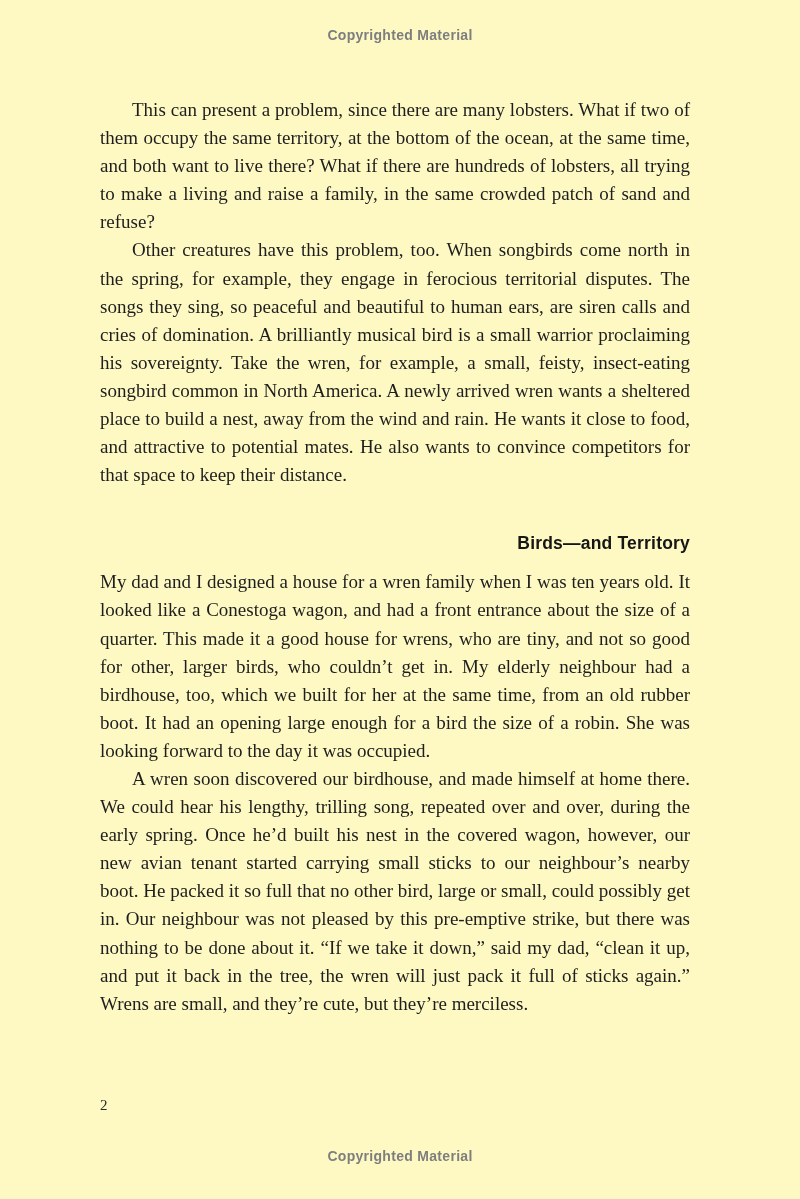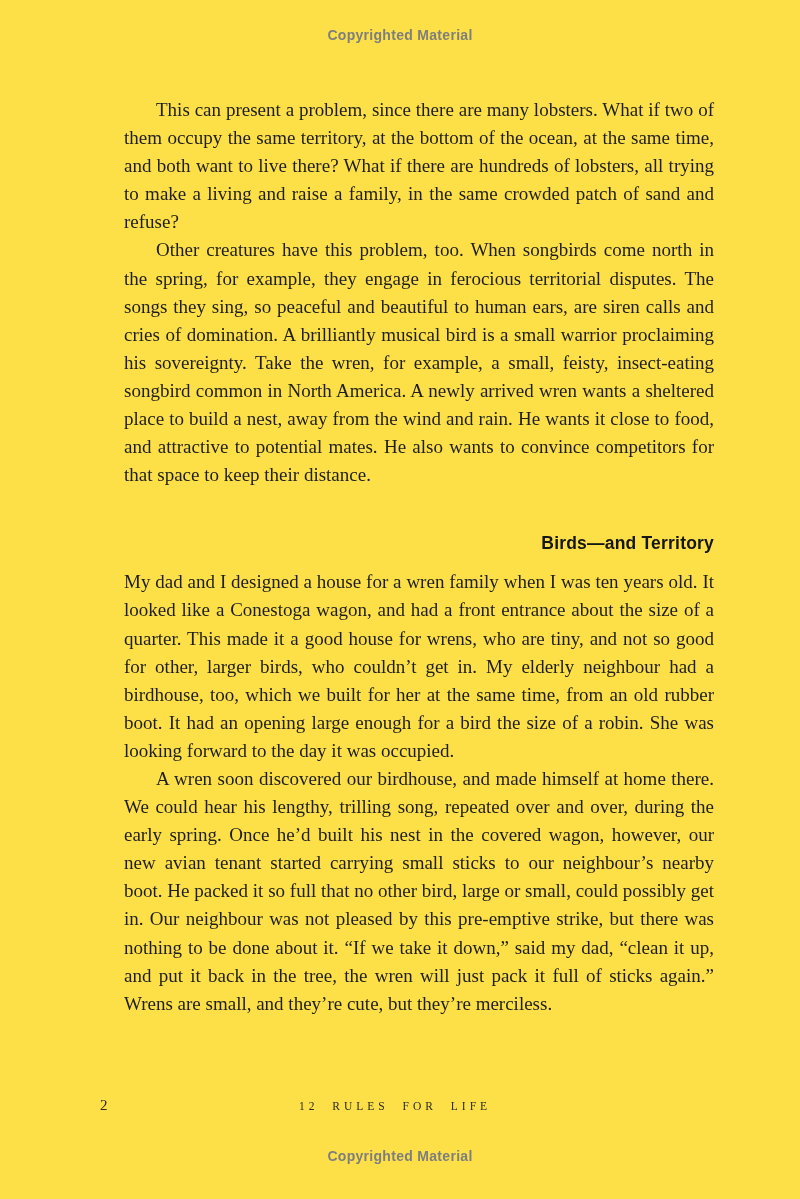--- a/index.html
+++ b/index.html
@@ -4,21 +4,21 @@
 <style>
   html, body {
     margin: 0;
     padding: 0;
     background: #ffffff;
   }
   .page {
     position: relative;
     width: 800px;
     height: 1199px;
-    background: #fde047;
+    background: #fef9c3;
     overflow: hidden;
   }
   .copyright {
     position: absolute;
     left: 0;
     width: 100%;
     text-align: center;
     font-family: "Liberation Sans", sans-serif;
     font-weight: bold;
     font-size: 14px;
@@ -32,21 +32,20 @@
     position: absolute;
     left: 100px;
     top: 96px;
     width: 590px;
     font-family: "Liberation Serif", "DejaVu Serif", serif;
     font-size: 19px;
     line-height: 28.1px;
     color: #1e1e1e;
     text-align: justify;
     hyphens: none;
-    margin-left: 24px;
   }
   .para {
     margin: 0;
     padding: 0;
   }
   .para.indent { text-indent: 32px; }
   .section-heading {
     margin: 42px 0 0 0;
     padding: 0;
     font-family: "Liberation Sans", sans-serif;
@@ -95,17 +94,16 @@
   <div class="text-block">
     <p class="para indent">This can present a problem, since there are many lobsters. What if two of them occupy the same territory, at the bottom of the ocean, at the same time, and both want to live there? What if there are hundreds of lobsters, all trying to make a living and raise a family, in the same crowded patch of sand and refuse?</p>
     <p class="para indent">Other creatures have this problem, too. When songbirds come north in the spring, for example, they engage in ferocious territorial disputes. The songs they sing, so peaceful and beautiful to human ears, are siren calls and cries of domination. A brilliantly musical bird is a small warrior proclaiming his sovereignty. Take the wren, for example, a small, feisty, insect-eating songbird common in North America. A newly arrived wren wants a sheltered place to build a nest, away from the wind and rain. He wants it close to food, and attractive to potential mates. He also wants to convince competitors for that space to keep their distance.</p>
     <h2 class="section-heading">Birds—and Territory</h2>
     <p class="para after-heading">My dad and I designed a house for a wren family when I was ten years old. It looked like a Conestoga wagon, and had a front entrance about the size of a quarter. This made it a good house for wrens, who are tiny, and not so good for other, larger birds, who couldn’t get in. My elderly neighbour had a birdhouse, too, which we built for her at the same time, from an old rubber boot. It had an opening large enough for a bird the size of a robin. She was looking forward to the day it was occupied.</p>
     <p class="para indent">A wren soon discovered our birdhouse, and made himself at home there. We could hear his lengthy, trilling song, repeated over and over, during the early spring. Once he’d built his nest in the covered wagon, however, our new avian tenant started carrying small sticks to our neighbour’s nearby boot. He packed it so full that no other bird, large or small, could possibly get in. Our neighbour was not pleased by this pre-emptive strike, but there was nothing to be done about it. “If we take it down,” said my dad, “clean it up, and put it back in the tree, the wren will just pack it full of sticks again.” Wrens are small, and they’re cute, but they’re merciless.</p>
   </div>
 
   <div class="footer">
     <span class="pagenum">2</span>
-    <span class="running">12 RULES FOR LIFE</span>
   </div>
 
   <div class="copyright bottom">Copyrighted Material</div>
 </div>
 
 </body></html>

